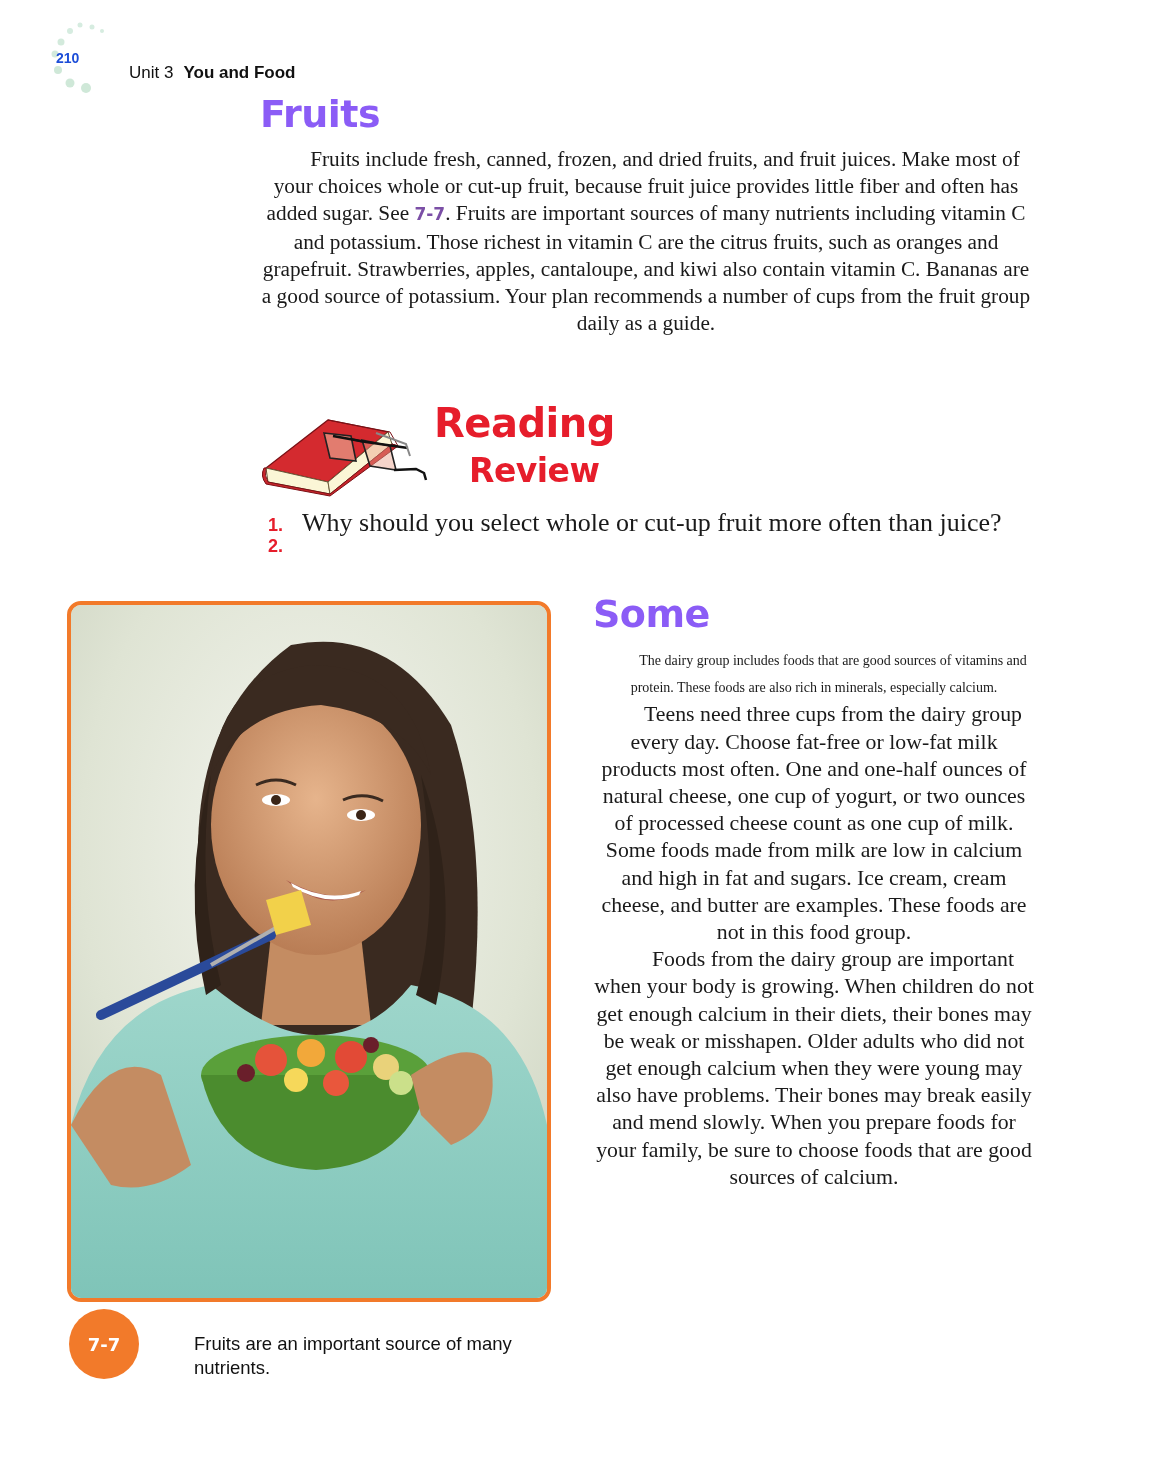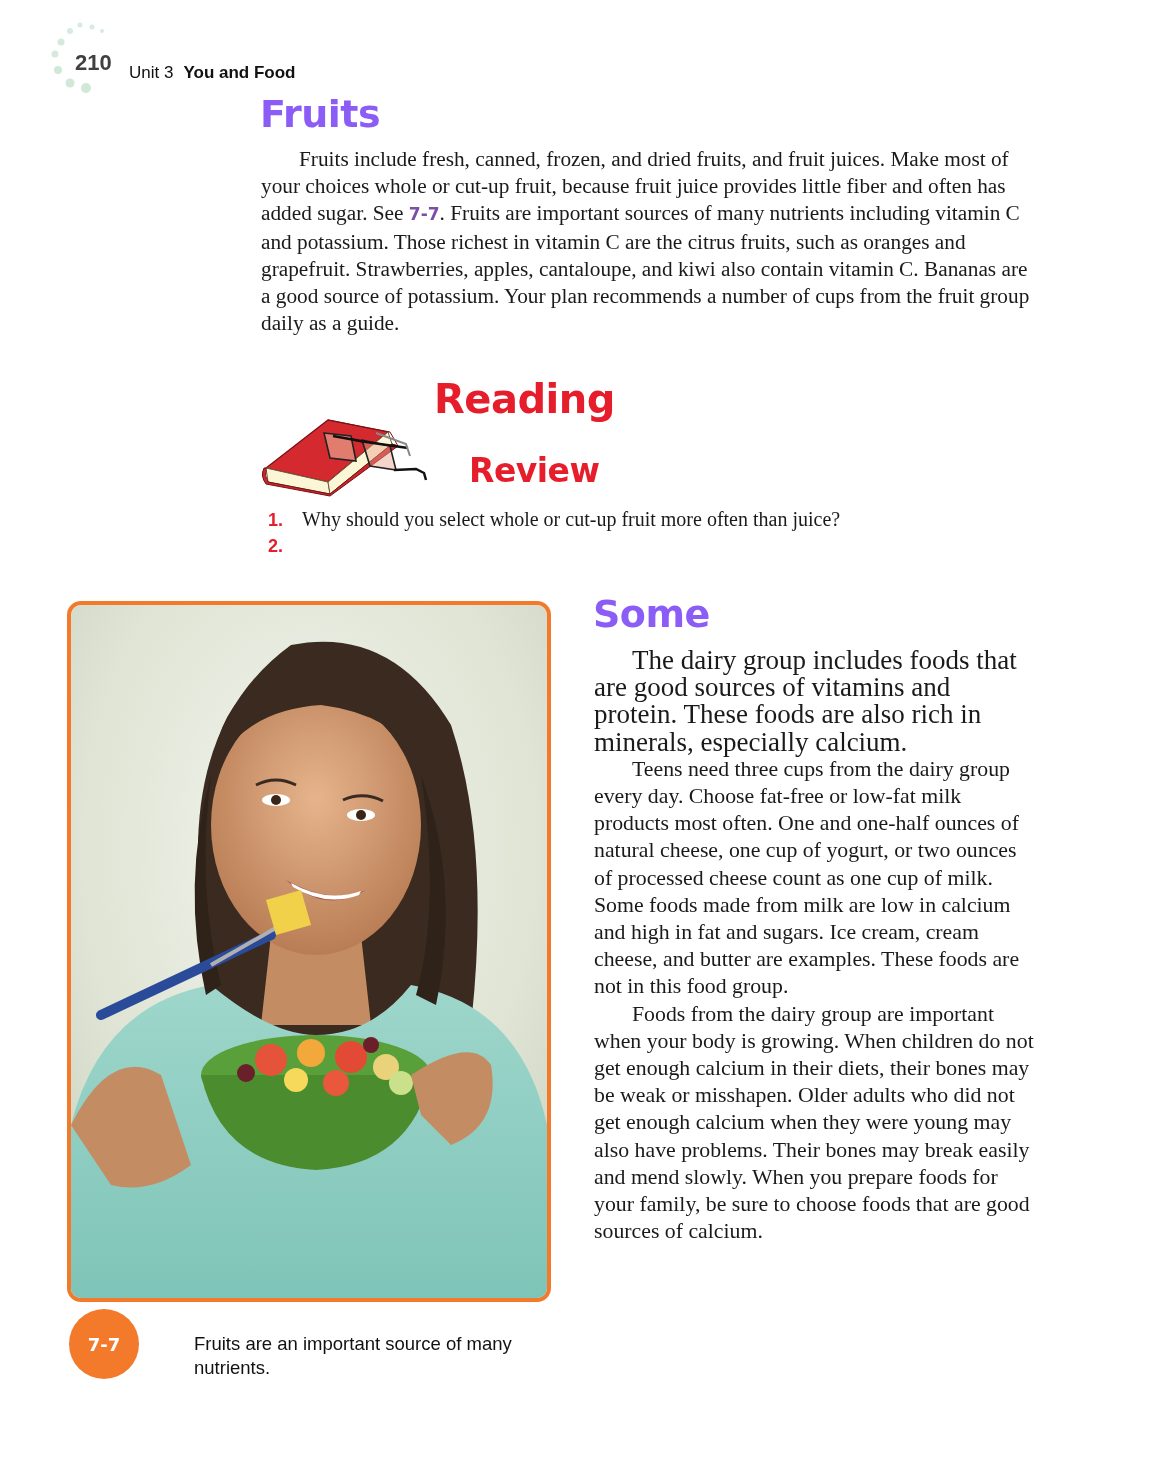--- a/index.html
+++ b/index.html
@@ -1,39 +1,39 @@
 <!DOCTYPE html>
 <html><head>
 <meta charset="utf-8">
 <style>
   html, body { margin:0; padding:0; background:#ffffff; }
   body { width:1156px; height:1479px; position:relative; overflow:hidden; color:#1a1a1a; }
   .sans { font-family:"Liberation Sans", "DejaVu Sans", sans-serif; }
 
   
   .dots { position:absolute; left:40px; top:18px; width:80px; height:80px; }
-  .page-num { position:absolute; left:75px; top:50px; font-size:22px; font-weight:bold; color:#404040; }
+  .page-num { position:absolute; left:56px; top:50px; font-size:14px; font-weight:bold; color:#1d4ed8; }
   .unit { position:absolute; left:129px; top:63px; font-size:17px; color:#111; }
   .unit b { margin-left:10px; }
 
   h2.sec { margin:0; font-family:"DejaVu Sans", sans-serif; font-weight:bold; color:#8b5cf6; letter-spacing:-0.5px; }
   .fruits-title { position:absolute; left:260px; top:92px; font-size:38px; }
   .body-text { font-family:"Liberation Serif", "DejaVu Serif", serif; font-size:21.3px; line-height:27.2px; margin:0; }
-  .indent { text-indent:38px; }
+  .indent { text-indent:38px;text-align:center; }
   .fruits-body { position:absolute; left:261px; top:146px; width:770px; }
   .fig-ref { color:#7b4fa6; font-weight:bold; font-family:"DejaVu Sans", sans-serif; font-size:17px; }
 
   
   .rr-icon { position:absolute; left:258px; top:406px; width:170px; height:92px; }
-  .rr-title1 { position:absolute; left:434px; top:376px; font-family:"DejaVu Sans", sans-serif; font-weight:bold; color:#e61d2b; font-size:40px; letter-spacing:-0.5px; }
+  .rr-title1 { position:absolute; left:434px; top:400px; font-family:"DejaVu Sans", sans-serif; font-weight:bold; color:#e61d2b; font-size:40px; letter-spacing:-0.5px; }
   .rr-title2 { position:absolute; left:469px; top:451px; font-family:"DejaVu Sans", sans-serif; font-weight:bold; color:#e61d2b; font-size:33px; letter-spacing:-0.5px;text-align:center; }
   .rr-list { position:absolute; left:268px; top:508px; width:760px; }
   .rr-item { display:flex; align-items:baseline; height:27.5px; }
   .rr-num { font-family:"Liberation Sans", sans-serif; font-weight:bold; color:#e61d2b; font-size:18px; width:34px; }
-  .rr-q { font-family:"Liberation Serif", serif; font-size:20px; }
+  .rr-q { font-family:"Liberation Serif", serif; font-size:26px; }
 
   
   .photo { position:absolute; left:67px; top:601px; width:476px; height:693px; border:4px solid #f27a2a; border-radius:14px; overflow:hidden; background:#e9ece2; }
   .badge { position:absolute; left:69px; top:1309px; width:70px; height:70px; border-radius:50%; background:#f27a2a; color:#fff; font-family:"DejaVu Sans", sans-serif; font-weight:bold; font-size:18px; display:flex; align-items:center; justify-content:center; }
   .caption { position:absolute; left:150px; top:1332px; width:380px; font-family:"Liberation Sans", sans-serif; font-size:18.5px; line-height:24px; color:#111;margin-left:44px; }
 
   
   .dairy-title { position:absolute; left:593px; top:592px; font-size:38px; }
   .dairy-body { position:absolute; left:594px; top:647px; width:440px; font-size:21.8px; }
 </style>
@@ -147,16 +147,16 @@
     <circle cx="330" cy="478" r="12" fill="#cbe08a"></circle>
 
     <path d="M340 470 Q400 430 420 460 Q430 520 380 540 L350 510 Z" fill="#c48c62"></path>
   </svg>
 </div>
 <div class="badge">7-7</div>
 <div class="caption">Fruits are an important source of many nutrients.</div>
 
 <h2 class="sec dairy-title">Some</h2>
 <div class="dairy-body">
-  <p class="body-text indent" style="font-size:27px;">The dairy group includes foods that are good sources of vitamins and protein. These foods are also rich in minerals, especially calcium.</p>
+  <p class="body-text indent" style="font-size:14px;">The dairy group includes foods that are good sources of vitamins and protein. These foods are also rich in minerals, especially calcium.</p>
   <p class="body-text indent" style="font-size:21.8px;">Teens need three cups from the dairy group every day. Choose fat-free or low-fat milk products most often. One and one-half ounces of natural cheese, one cup of yogurt, or two ounces of processed cheese count as one cup of milk. Some foods made from milk are low in calcium and high in fat and sugars. Ice cream, cream cheese, and butter are examples. These foods are not in this food group.</p>
   <p class="body-text indent" style="font-size:21.8px;">Foods from the dairy group are important when your body is growing. When children do not get enough calcium in their diets, their bones may be weak or misshapen. Older adults who did not get enough calcium when they were young may also have problems. Their bones may break easily and mend slowly. When you prepare foods for your family, be sure to choose foods that are good sources of calcium.</p>
 </div>
 
 </body></html>

